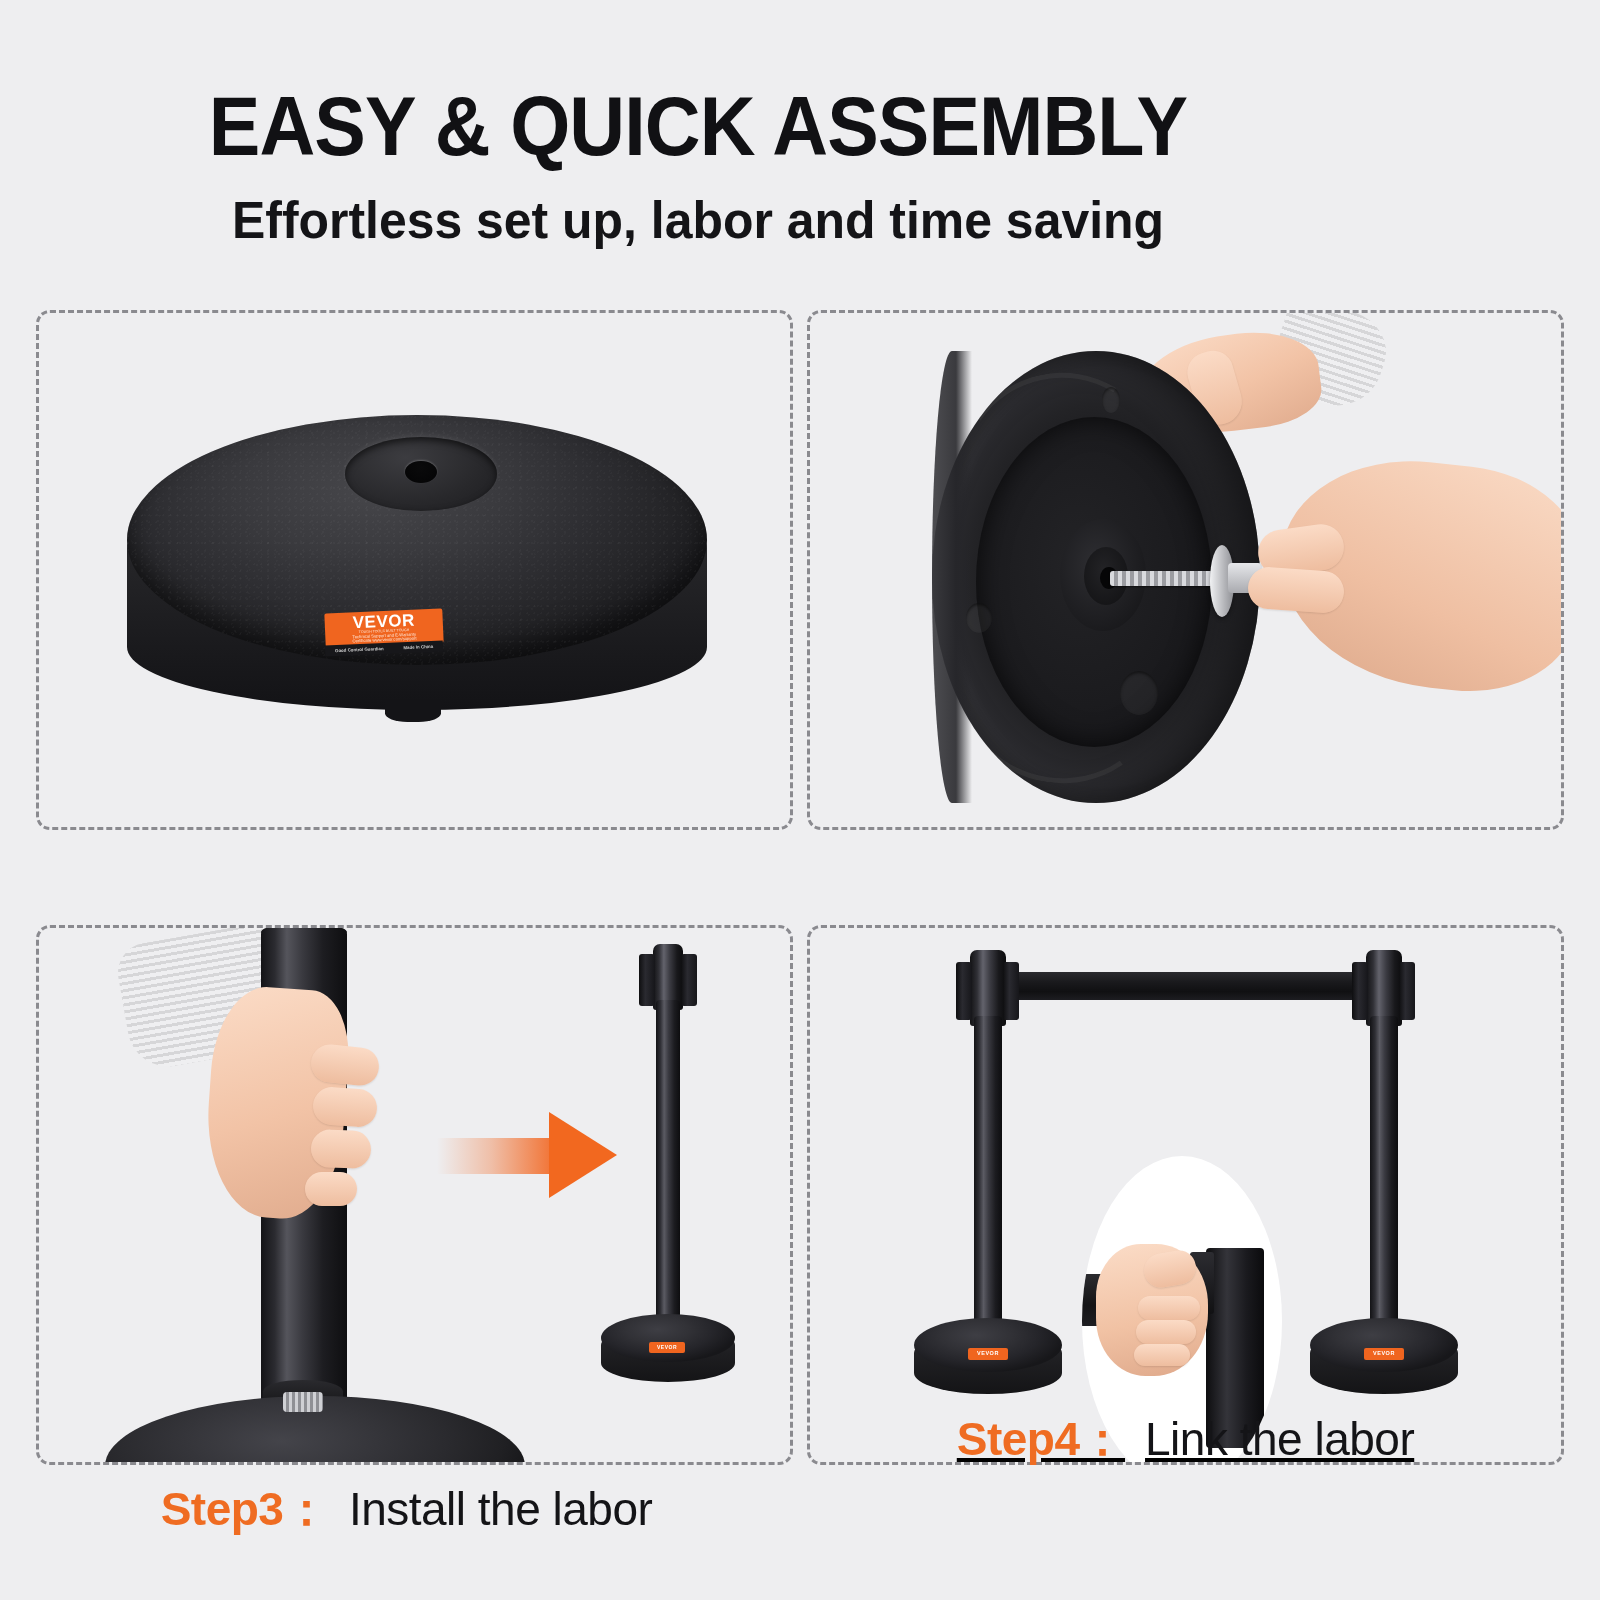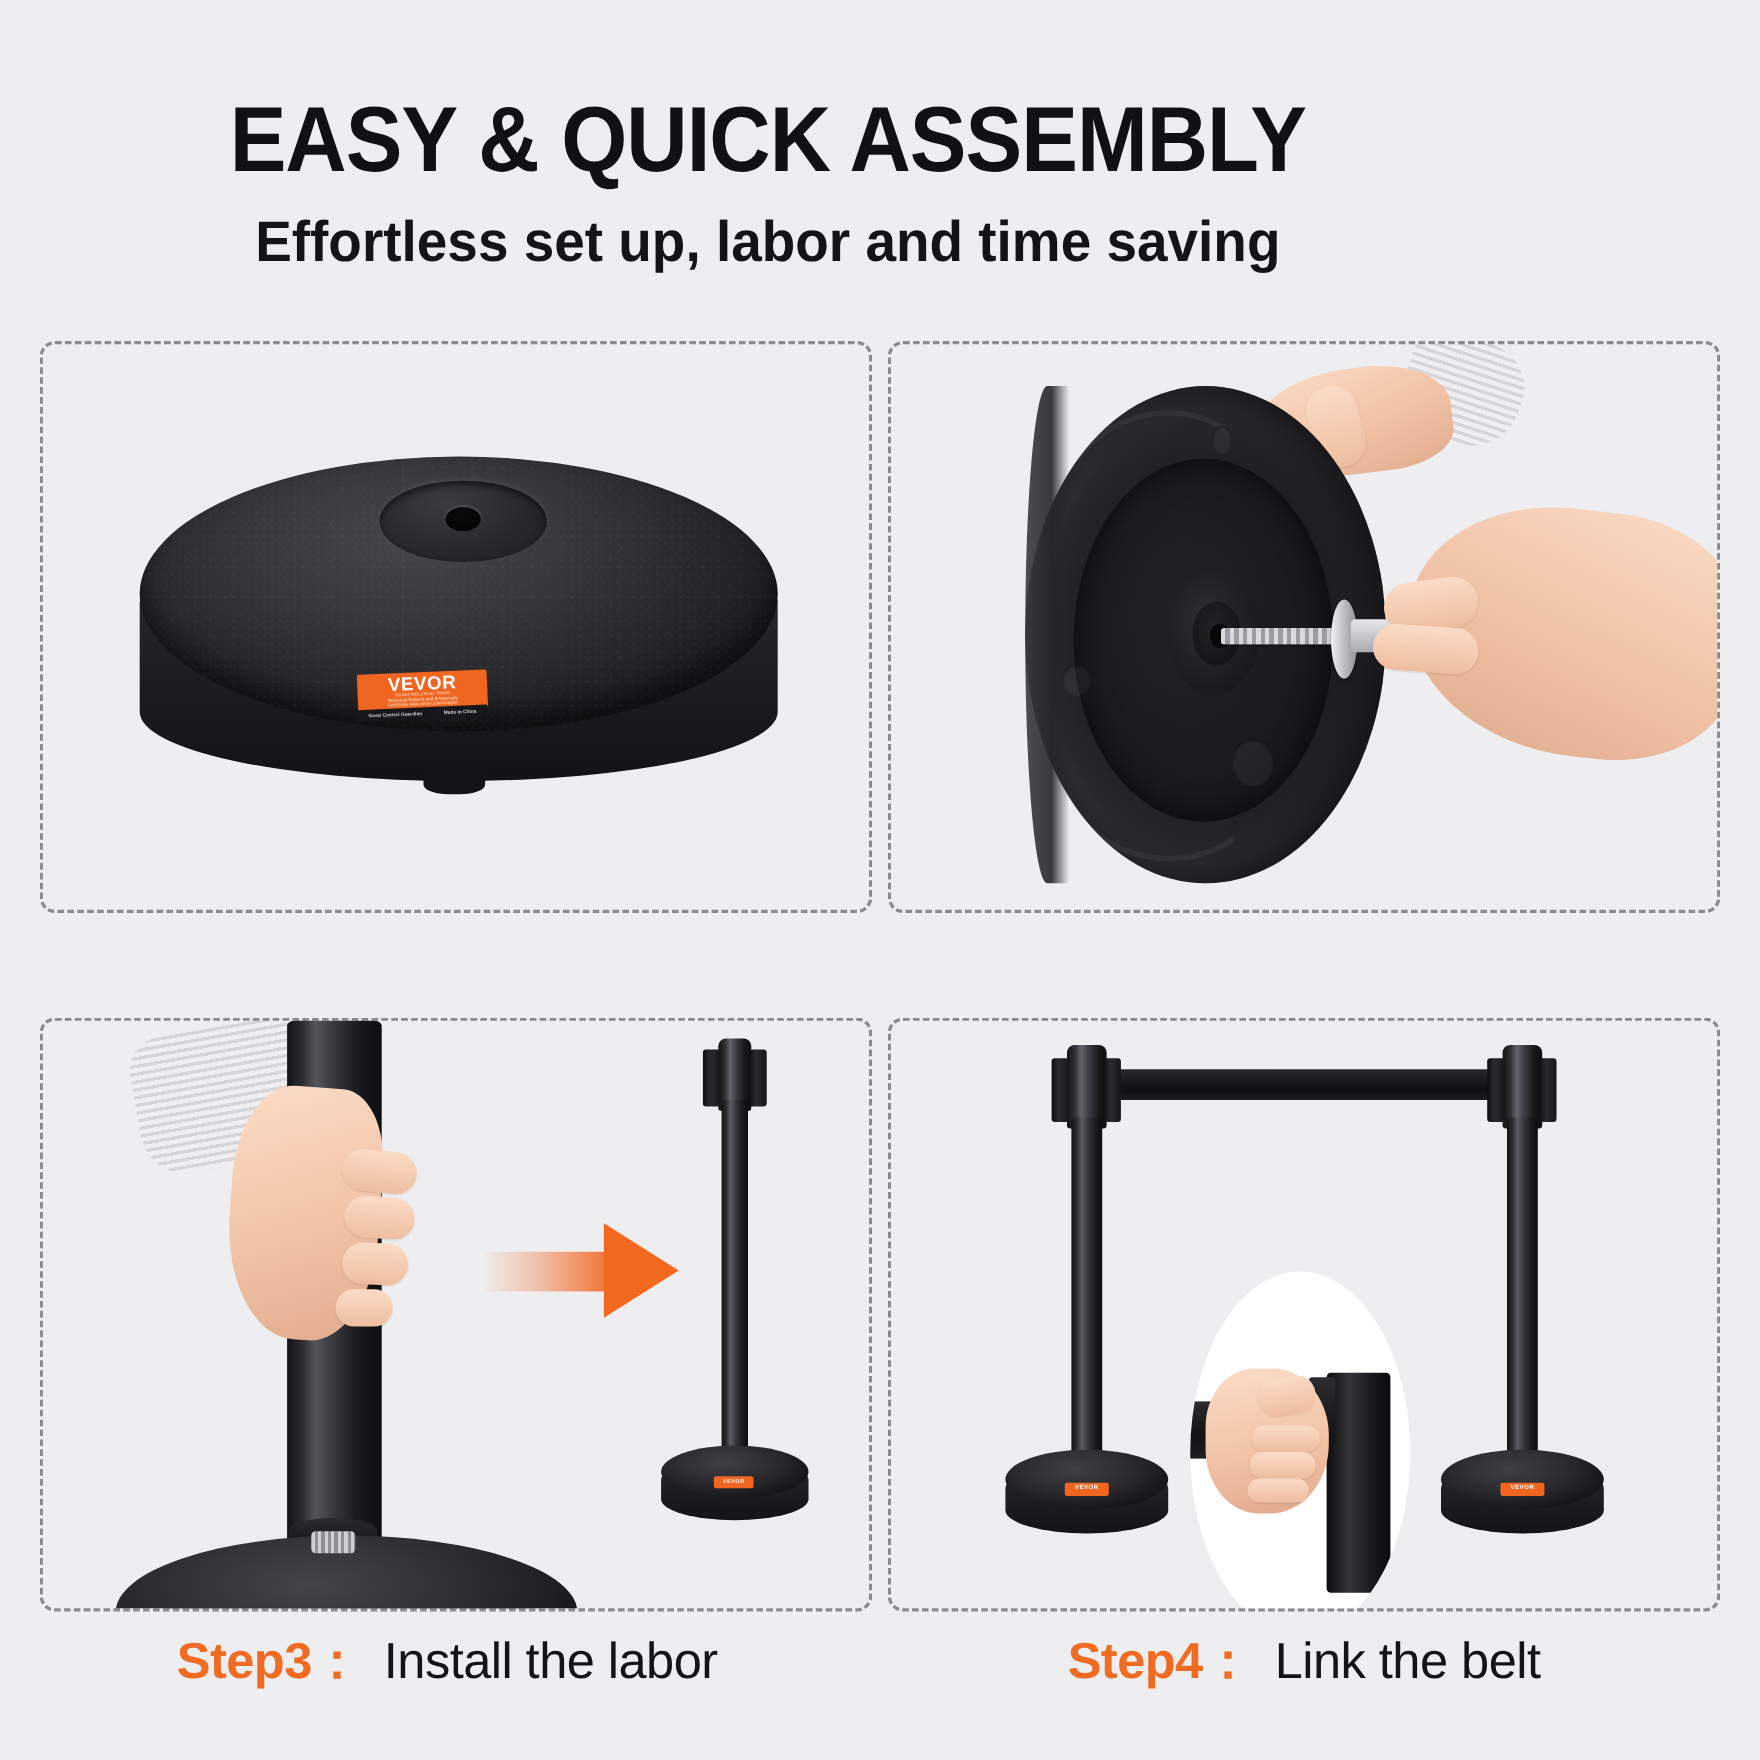--- a/index.html
+++ b/index.html
@@ -38,21 +38,21 @@
   #panel3{left:36px;top:925px;width:757px;height:540px;}
   #panel4{left:807px;top:925px;width:757px;height:540px;}
 
   .caption{
     position:absolute;height:62px;line-height:62px;
     font-size:46px;white-space:nowrap;
   }
   #cap1{left:36px;top:845px;width:757px;}
   #cap2{left:807px;top:845px;width:757px;}
   #cap3{left:28px;top:1478px;width:757px;}
-  #cap4{left:807px;top:1478px;width:757px;}
+  #cap4{left:807px;top:1408px;width:757px;text-decoration:underline;}
   .cap-inner{display:flex;justify-content:center;align-items:baseline;gap:20px;}
   .step-key{color:#ef6c22;font-weight:bold;letter-spacing:-.5px;}
   .step-val{color:#141417;font-weight:normal;letter-spacing:-.5px;}
 
   
   .art{position:absolute;inset:0;}
 
   
   .vevor{
     position:absolute;background:#f0651f;border-radius:2px;
@@ -394,17 +394,17 @@
         <div class="finger" style="left:56px;top:140px;width:62px;height:24px;"></div>
         <div class="finger" style="left:54px;top:164px;width:60px;height:24px;"></div>
         <div class="finger" style="left:52px;top:188px;width:56px;height:22px;"></div>
         <div class="finger" style="left:62px;top:96px;width:52px;height:34px;border-radius:24px;transform:rotate(-10deg);"></div>
       </div>
     </div>
   </div>
   <div class="caption" id="cap4">
     <div class="cap-inner">
       <span class="step-key">Step4：</span>
-      <span class="step-val">Link the belt</span>
+      <span class="step-val">Link the labor</span>
     </div>
   </div>
 
 </div>
 
 </body></html>

